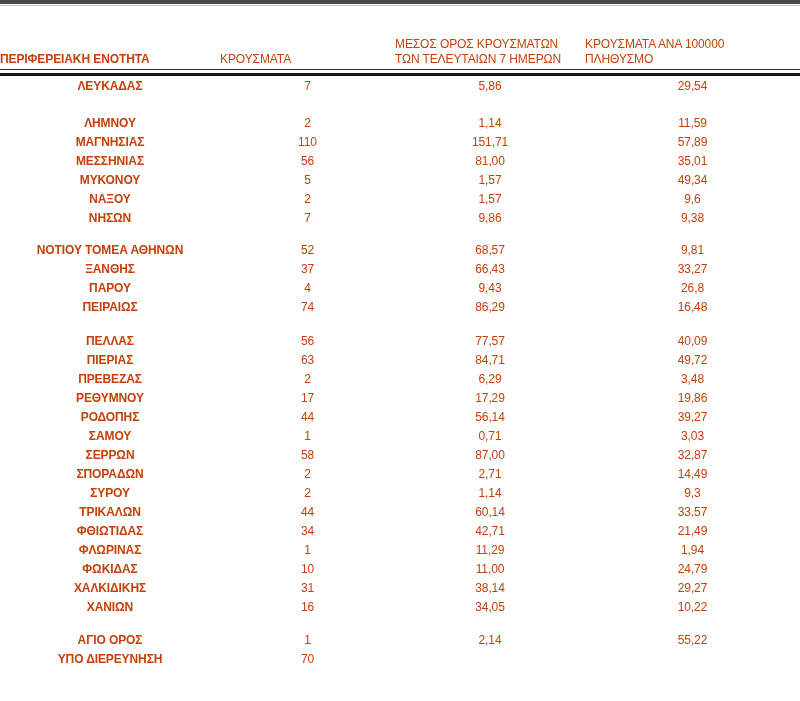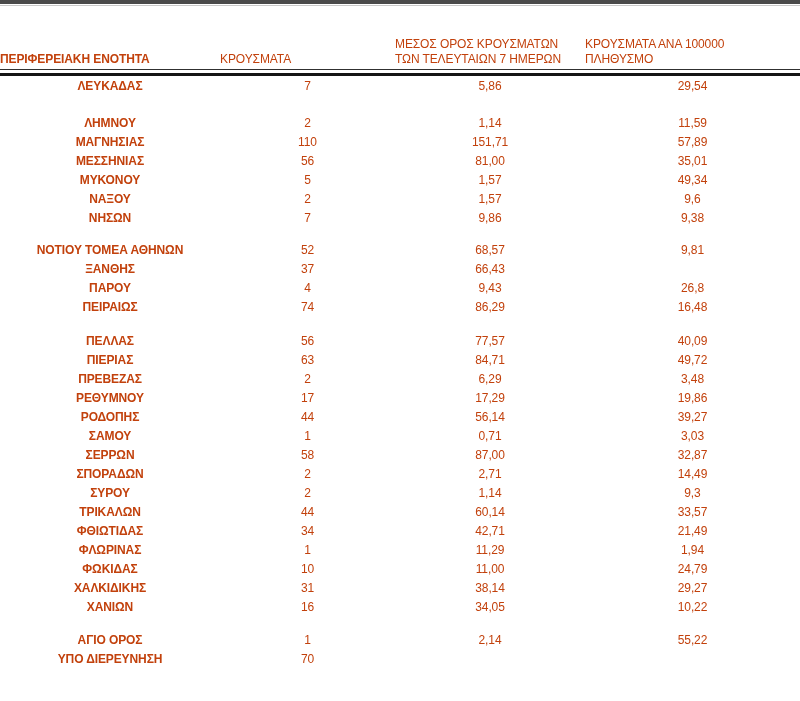--- a/index.html
+++ b/index.html
@@ -154,20 +154,21 @@
     <div class="cell c0">ΝΟΤΙΟΥ ΤΟΜΕΑ ΑΘΗΝΩΝ</div>
     <div class="cell c1">52</div>
     <div class="cell c2">68,57</div>
     <div class="cell c3">9,81</div>
   </div>
 
   <div class="row">
     <div class="cell c0">ΞΑΝΘΗΣ</div>
     <div class="cell c1">37</div>
     <div class="cell c2">66,43</div>
+    <div class="cell c3">33,27</div>
   </div>
 
   <div class="row">
     <div class="cell c0">ΠΑΡΟΥ</div>
     <div class="cell c1">4</div>
     <div class="cell c2">9,43</div>
     <div class="cell c3">26,8</div>
   </div>
 
   <div class="row">

